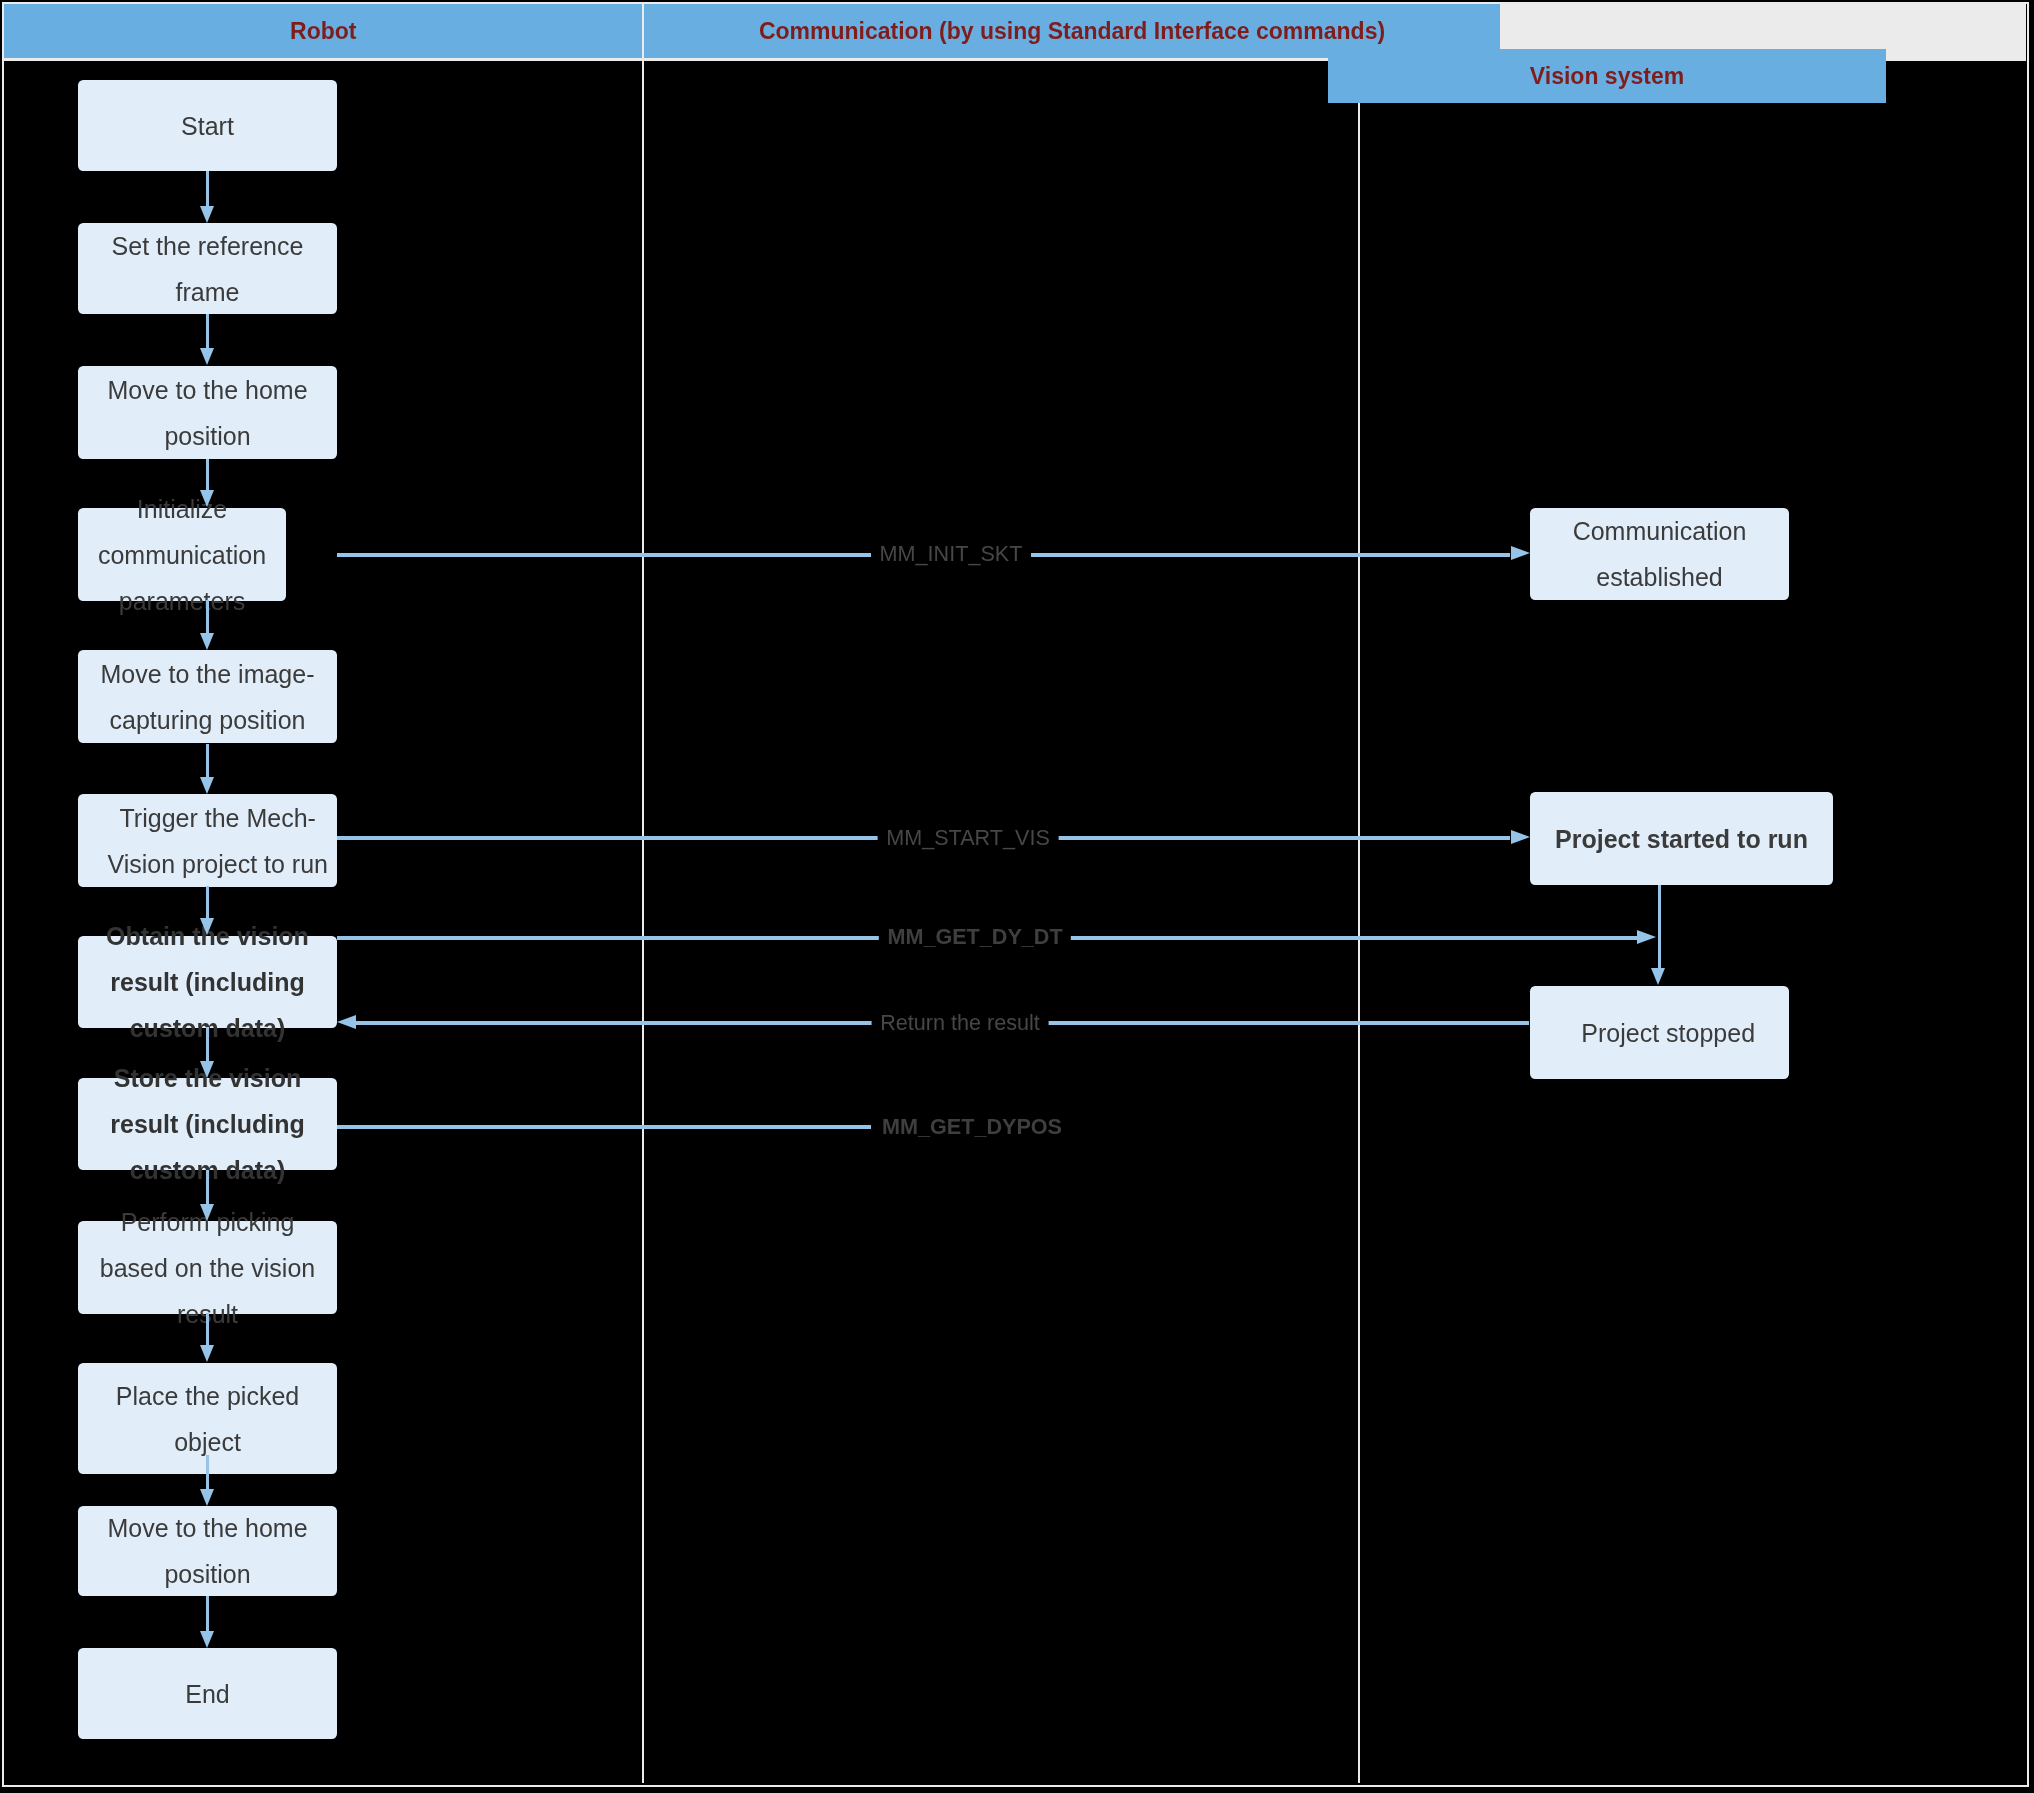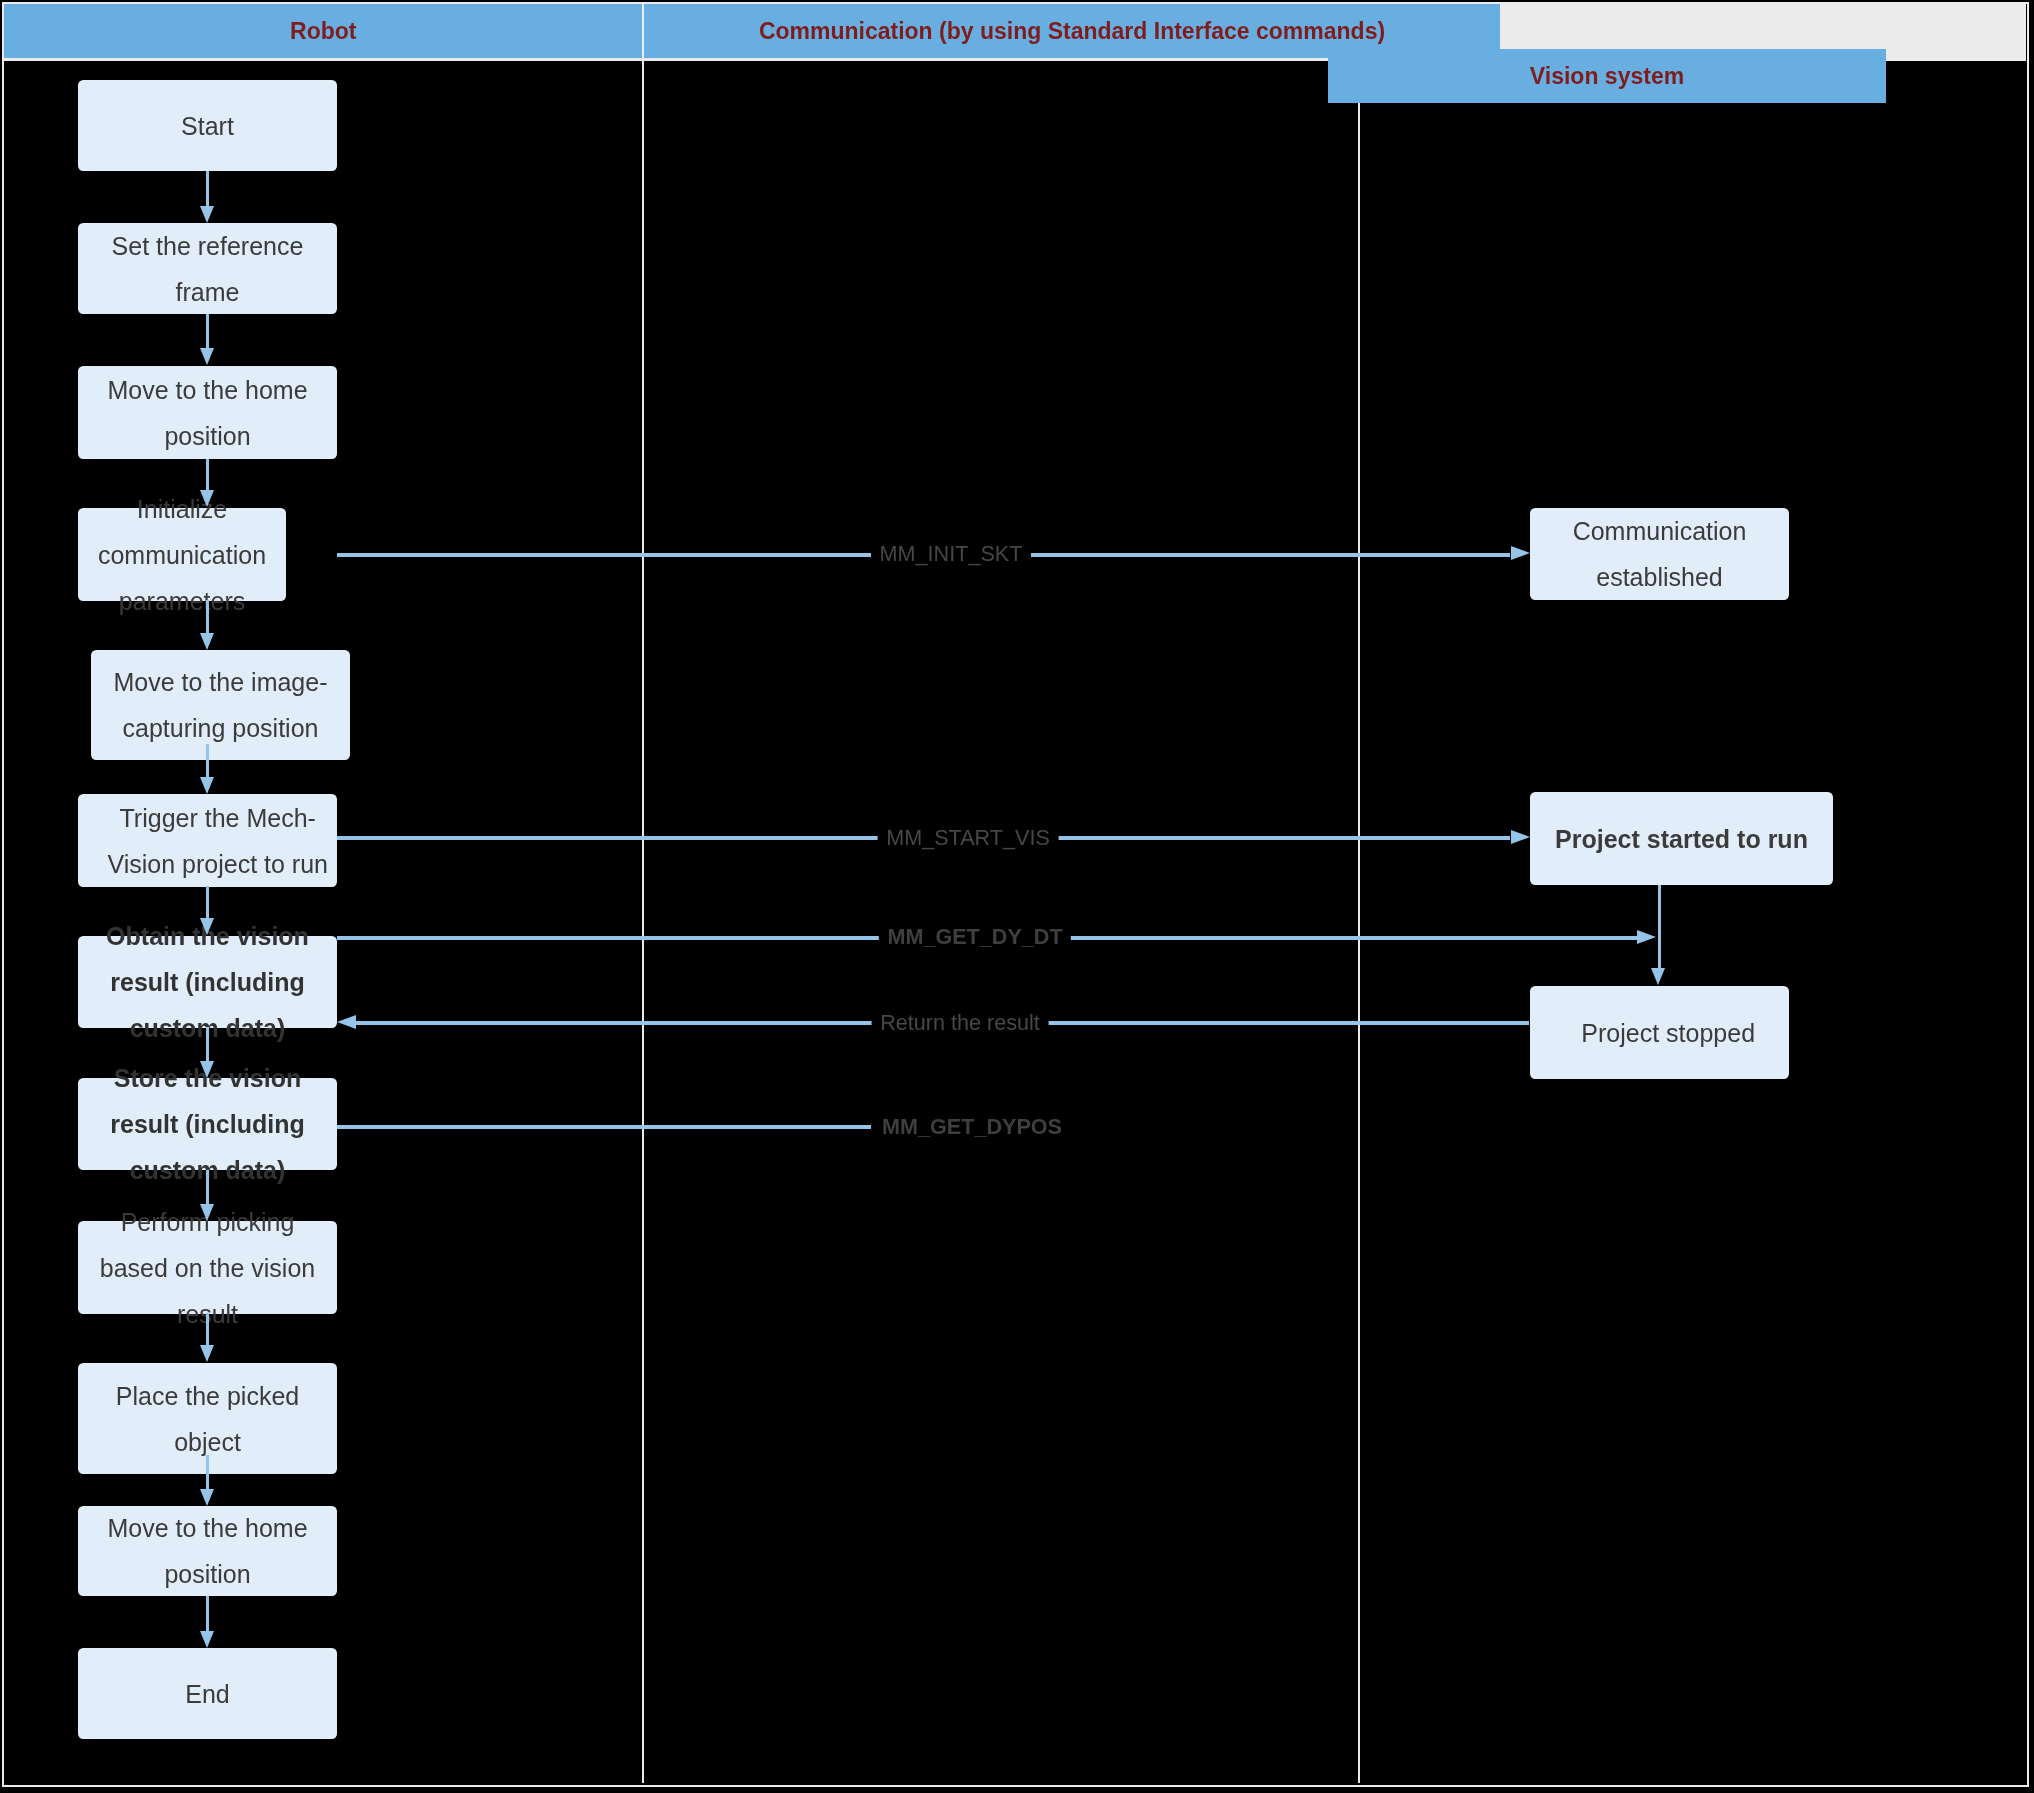--- a/index.html
+++ b/index.html
@@ -58,21 +58,21 @@
     <span>Vision system</span>
   </div>
   <div class="divider d1"></div>
   <div class="divider d2"></div>
 
   <div id="nodes">
       <div class="node" style="left: 78px; top: 80px; width: 259px; height: 91px;">Start</div>
       <div class="node" style="left: 78px; top: 223px; width: 259px; height: 91px;">Set the reference frame</div>
       <div class="node" style="left: 78px; top: 366px; width: 259px; height: 93px;">Move to the home position</div>
       <div class="node" style="left: 78px; top: 508px; width: 208px; height: 93px;">Initialize communication parameters</div>
-      <div class="node" style="left: 78px; top: 650px; width: 259px; height: 110px; margin-left: 13px;">Move to the image-capturing position</div>
+      <div class="node" style="left: 78px; top: 650px; width: 259px; height: 93px;">Move to the image-capturing position</div>
       <div class="node" style="left: 78px; top: 794px; width: 259px; height: 93px; padding-left: 29px;">Trigger the Mech-Vision project to run</div>
       <div class="node bold" style="left: 78px; top: 936px; width: 259px; height: 92px;">Obtain the vision result (including custom data)</div>
       <div class="node bold" style="left: 78px; top: 1078px; width: 259px; height: 92px;">Store the vision result (including custom data)</div>
       <div class="node" style="left: 78px; top: 1221px; width: 259px; height: 93px;">Perform picking based on the vision result</div>
       <div class="node" style="left: 78px; top: 1363px; width: 259px; height: 111px;">Place the picked object</div>
       <div class="node" style="left: 78px; top: 1506px; width: 259px; height: 90px;">Move to the home position</div>
       <div class="node" style="left: 78px; top: 1648px; width: 259px; height: 91px;">End</div>
       <div class="node" style="left: 1530px; top: 508px; width: 259px; height: 92px;">Communication established</div>
       <div class="node" style="left: 1530px; top: 792px; width: 303px; height: 93px; font-weight: bold;">Project started to run</div>
       <div class="node" style="left: 1530px; top: 986px; width: 259px; height: 93px; padding-left: 26px;">Project stopped</div>

